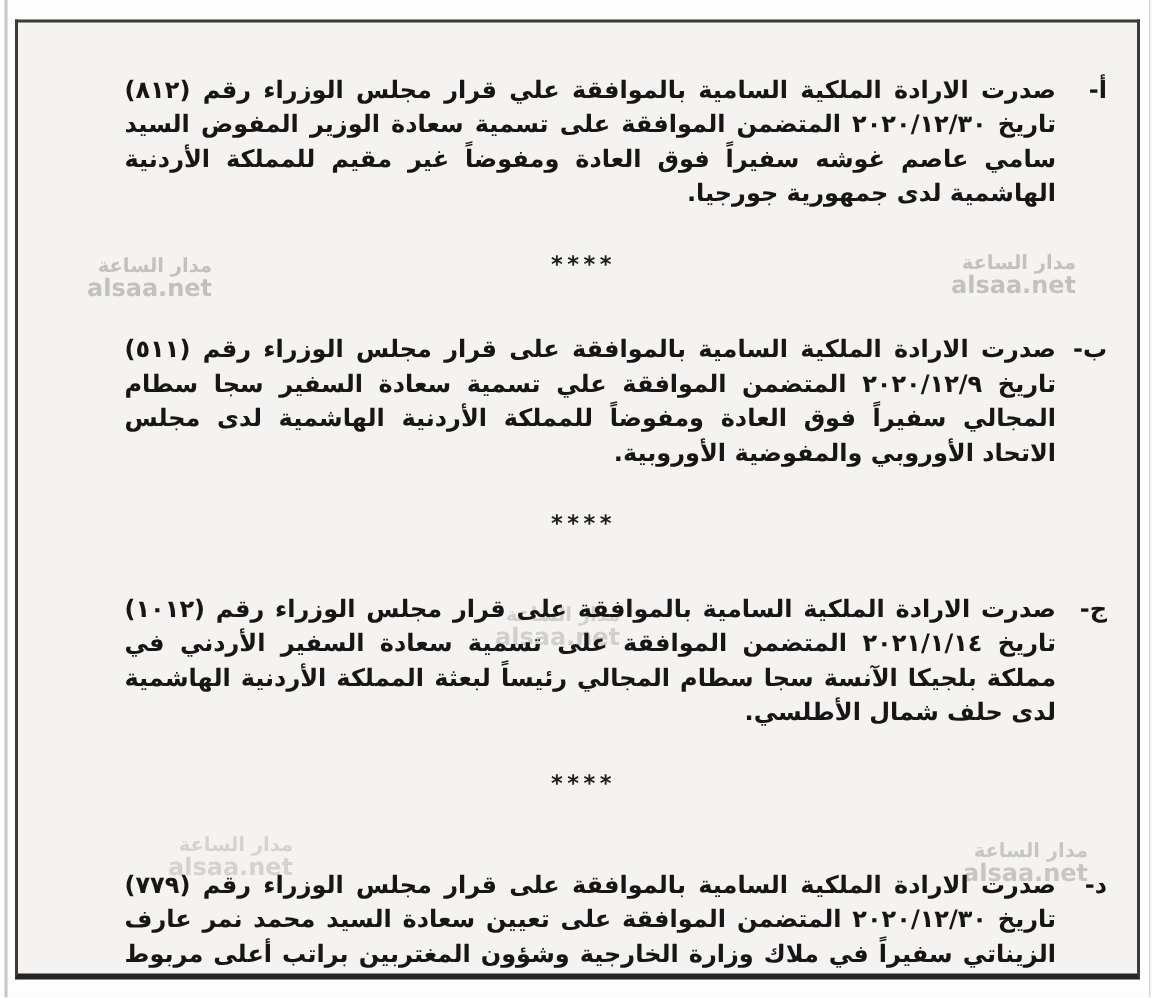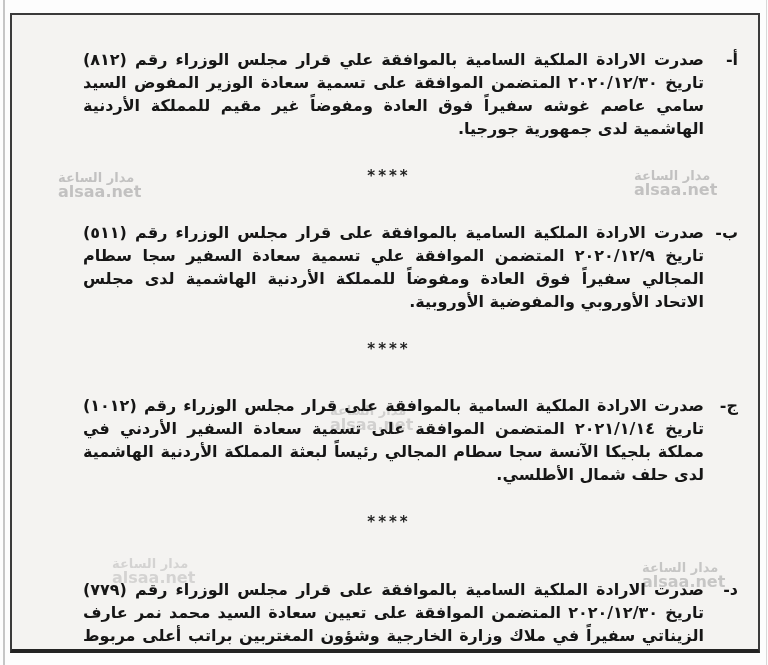--- a/index.html
+++ b/index.html
@@ -72,21 +72,21 @@
     font-size: 15px;
     letter-spacing: 3px;
     color: #1f1f1f;
     margin: 25px 0 33px 0;
   }
   .sep-last {
     margin-bottom: 44px;
   }
   .watermark {
     position: absolute;
-    text-align: left;
+    text-align: right;
     direction: rtl;
     color: #9a9a9a;
     opacity: 0.55;
     font-weight: bold;
     z-index: 1;
     pointer-events: none;
     white-space: nowrap;
   }
   .watermark .wm-ar { font-size: 13px; line-height: 15px; display: block; }
   .watermark .wm-en { font-size: 16px; line-height: 14px; display: block; direction: ltr; }

